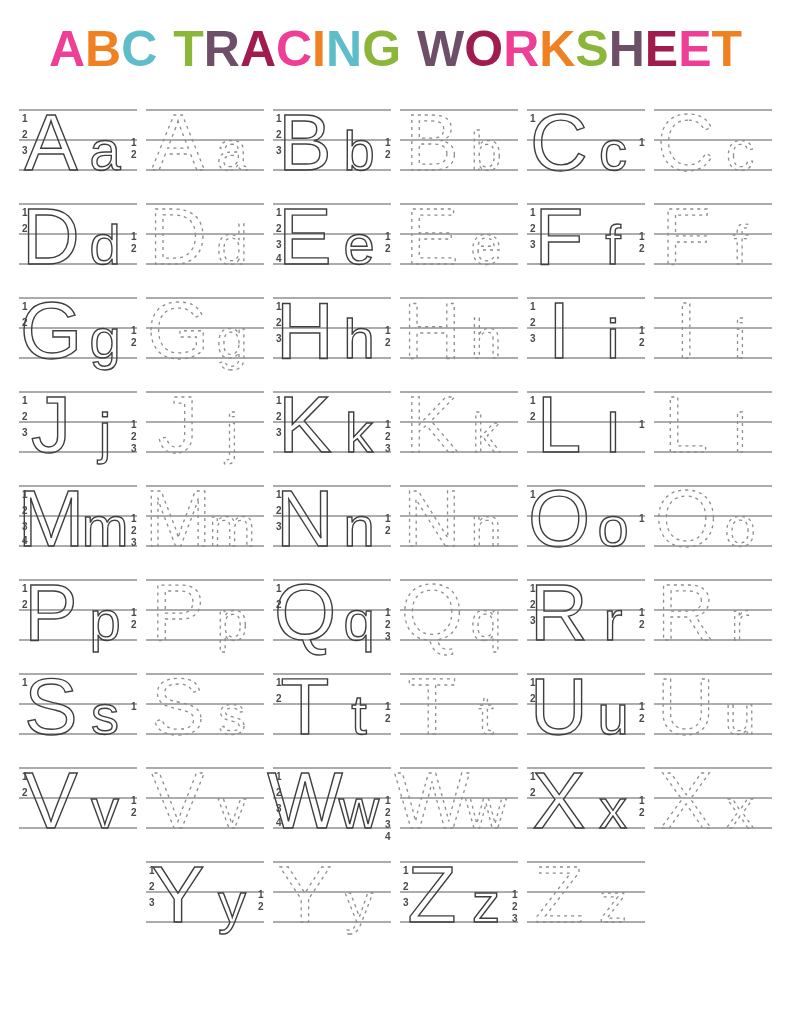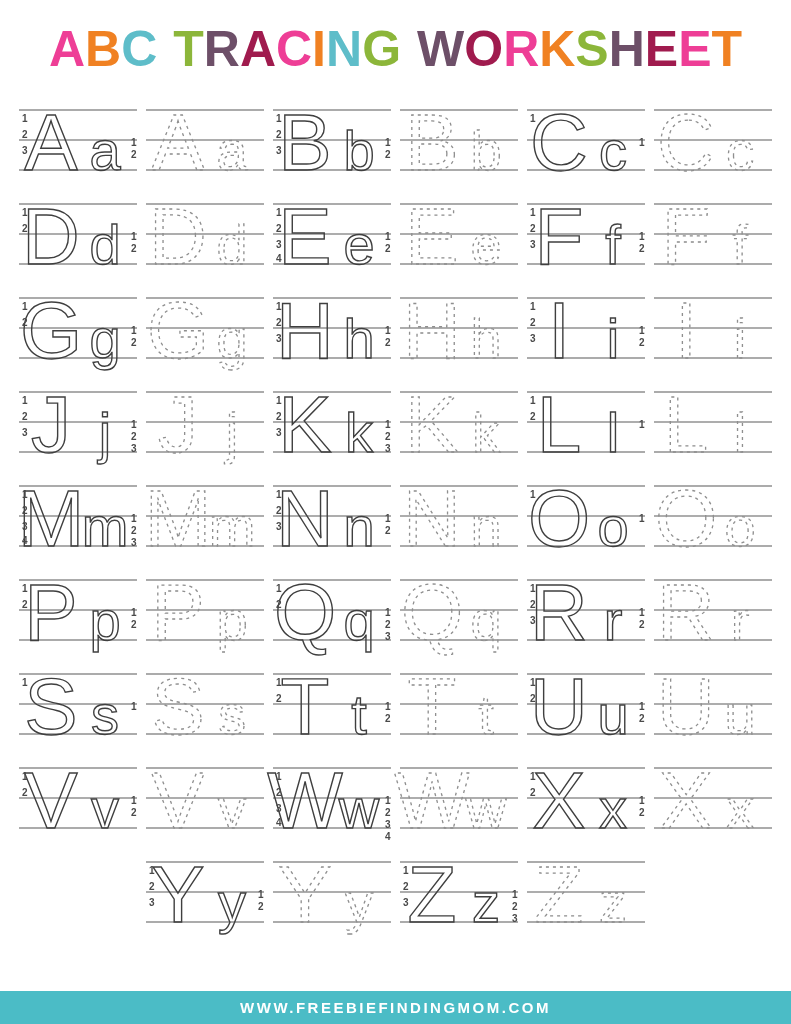--- a/index.html
+++ b/index.html
@@ -645,16 +645,13 @@
           <svg width="118" height="94" viewBox="0 0 118 94">
             <line x1="0" x2="118" y1="8" y2="8" stroke="#8f8f8f" stroke-width="1.5"></line>
             <line x1="0" x2="118" y1="38" y2="38" stroke="#adadad" stroke-width="2"></line>
             <line x1="0" x2="118" y1="68" y2="68" stroke="#8f8f8f" stroke-width="1.5"></line>
             <text x="32" y="68" font-size="80" text-anchor="middle" fill="none" stroke="#8f8f8f" stroke-width="1.3" stroke-dasharray="3,4">Z</text>
             <text x="86" y="68" font-size="56" text-anchor="middle" fill="none" stroke="#8f8f8f" stroke-width="1.3" stroke-dasharray="3,4">z</text>
           </svg>
         </div>
       </div>
     </div>
-  <div class="footer" style="background: rgb(75, 188, 198);">
-    <span>WWW.FREEBIEFINDINGMOM.COM</span>
-  </div>
 </div>
 
 </body></html>

